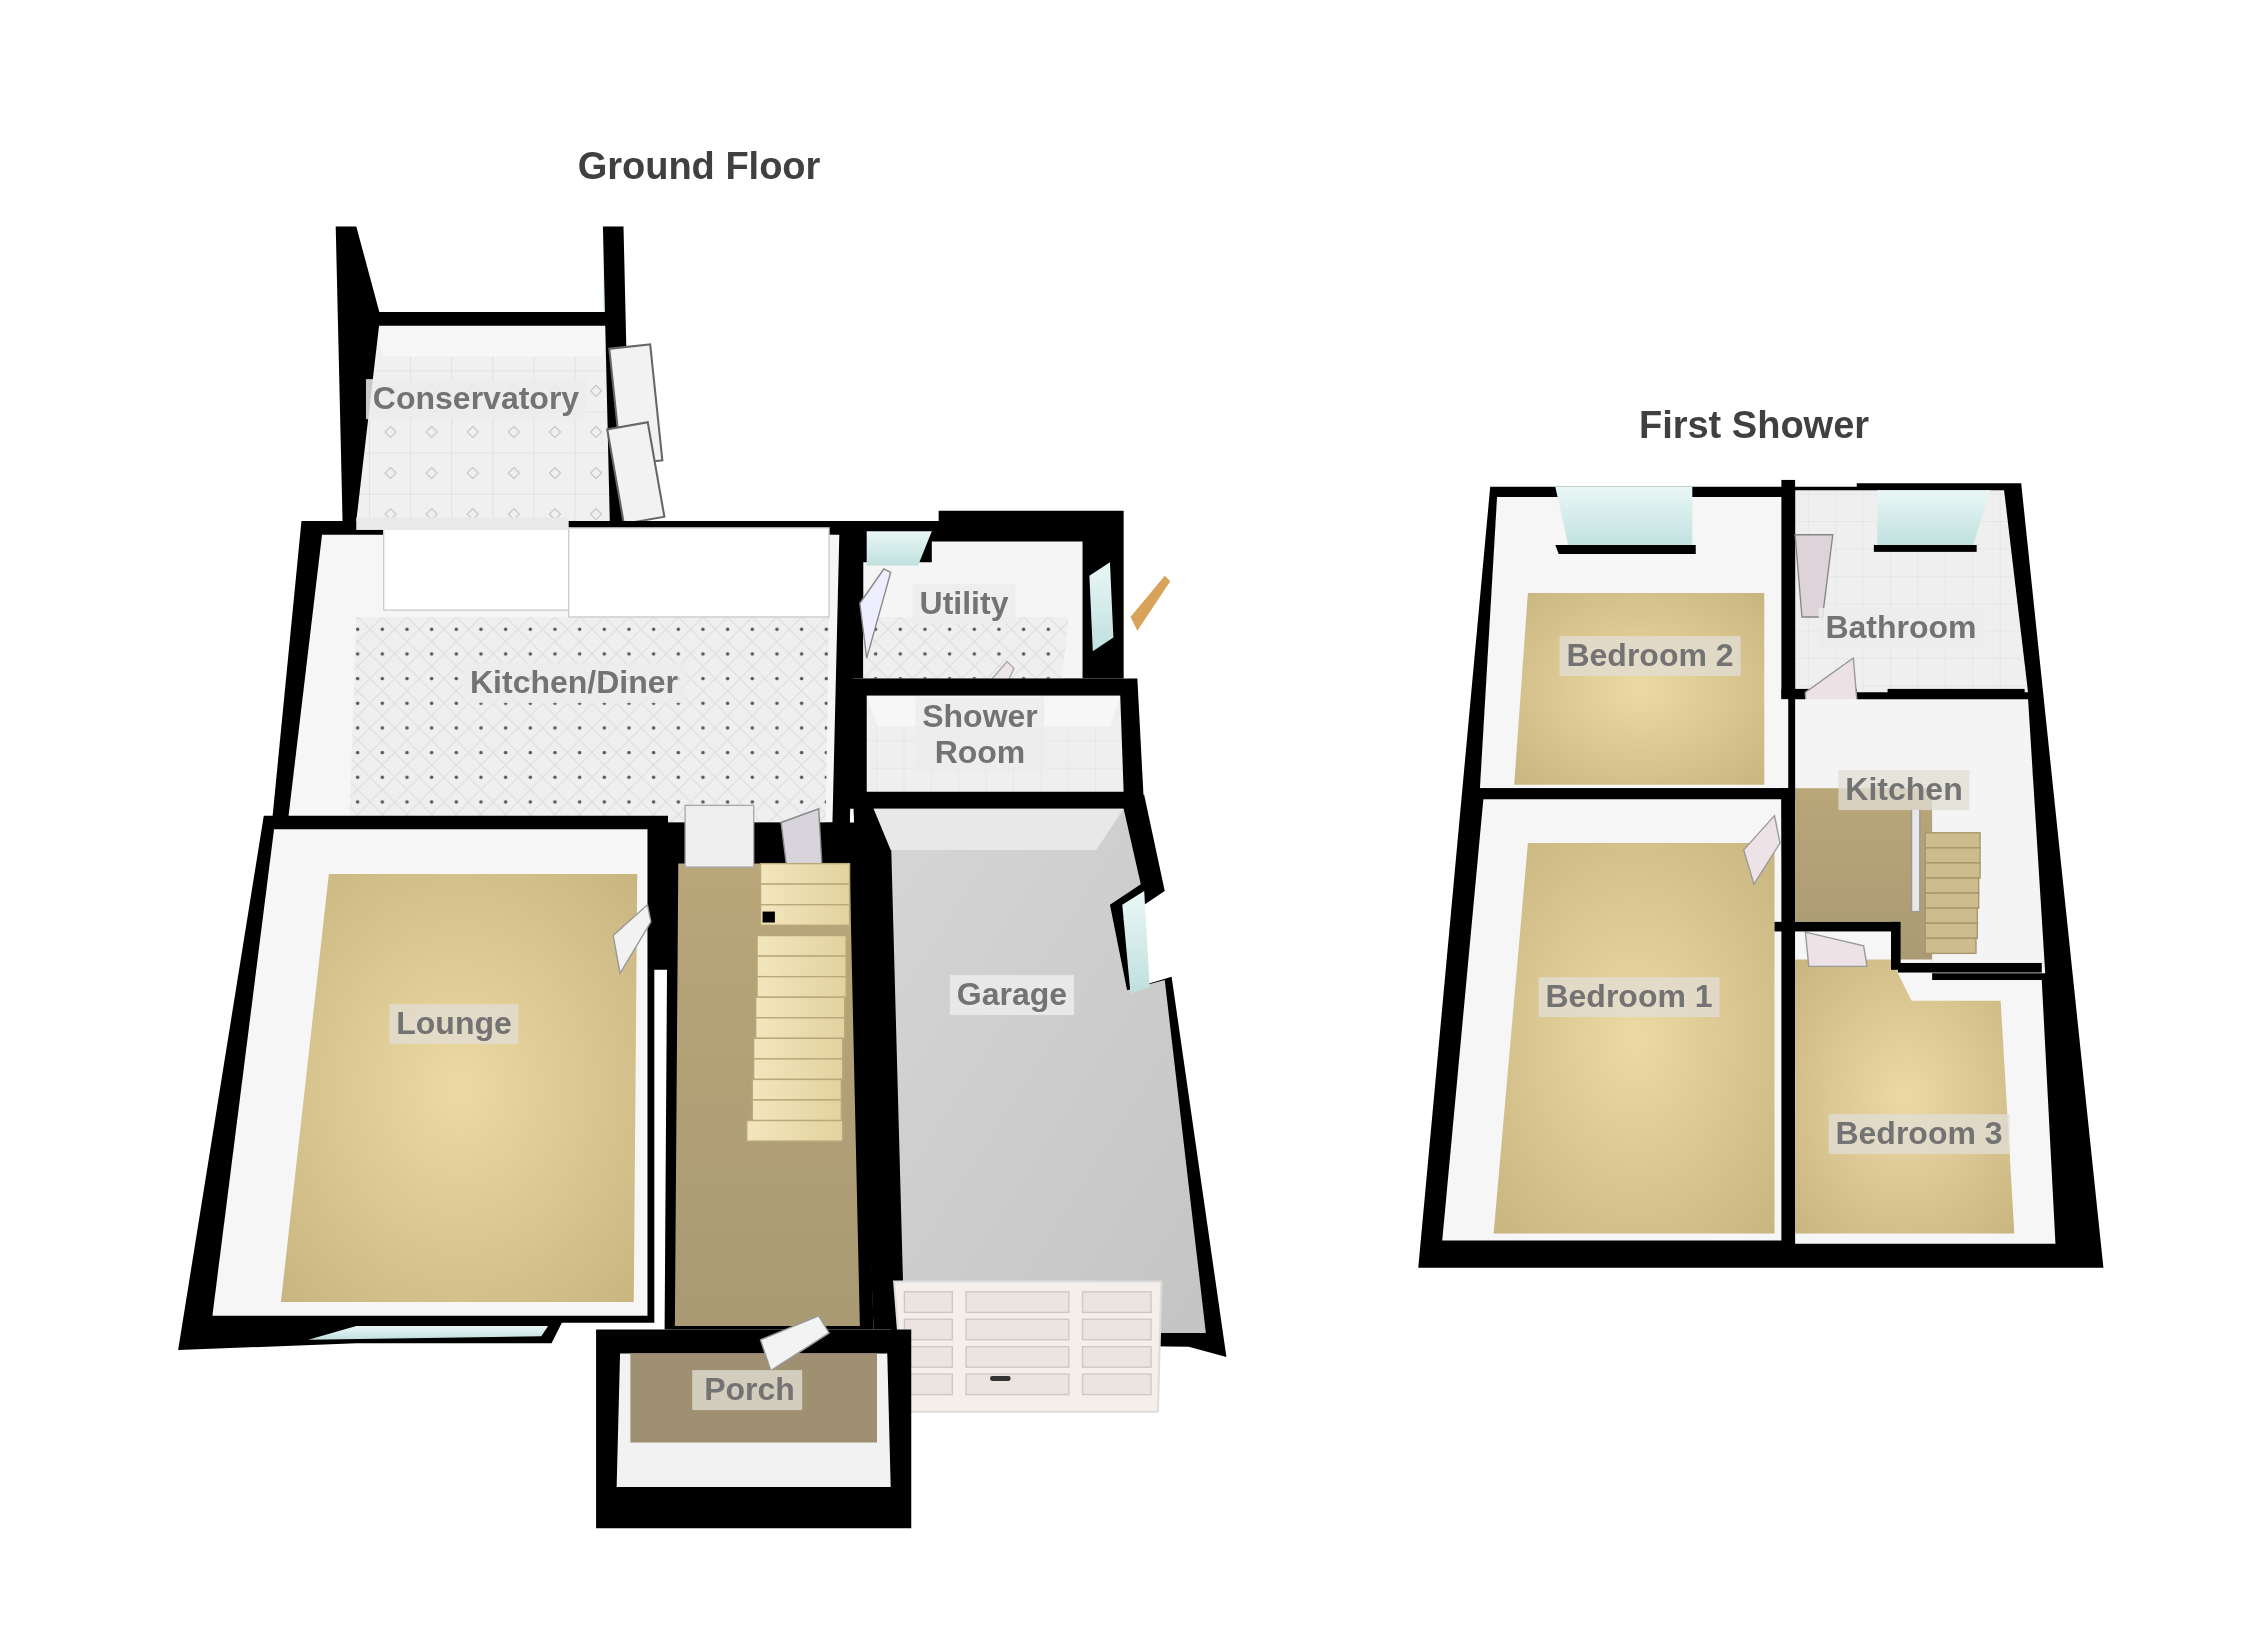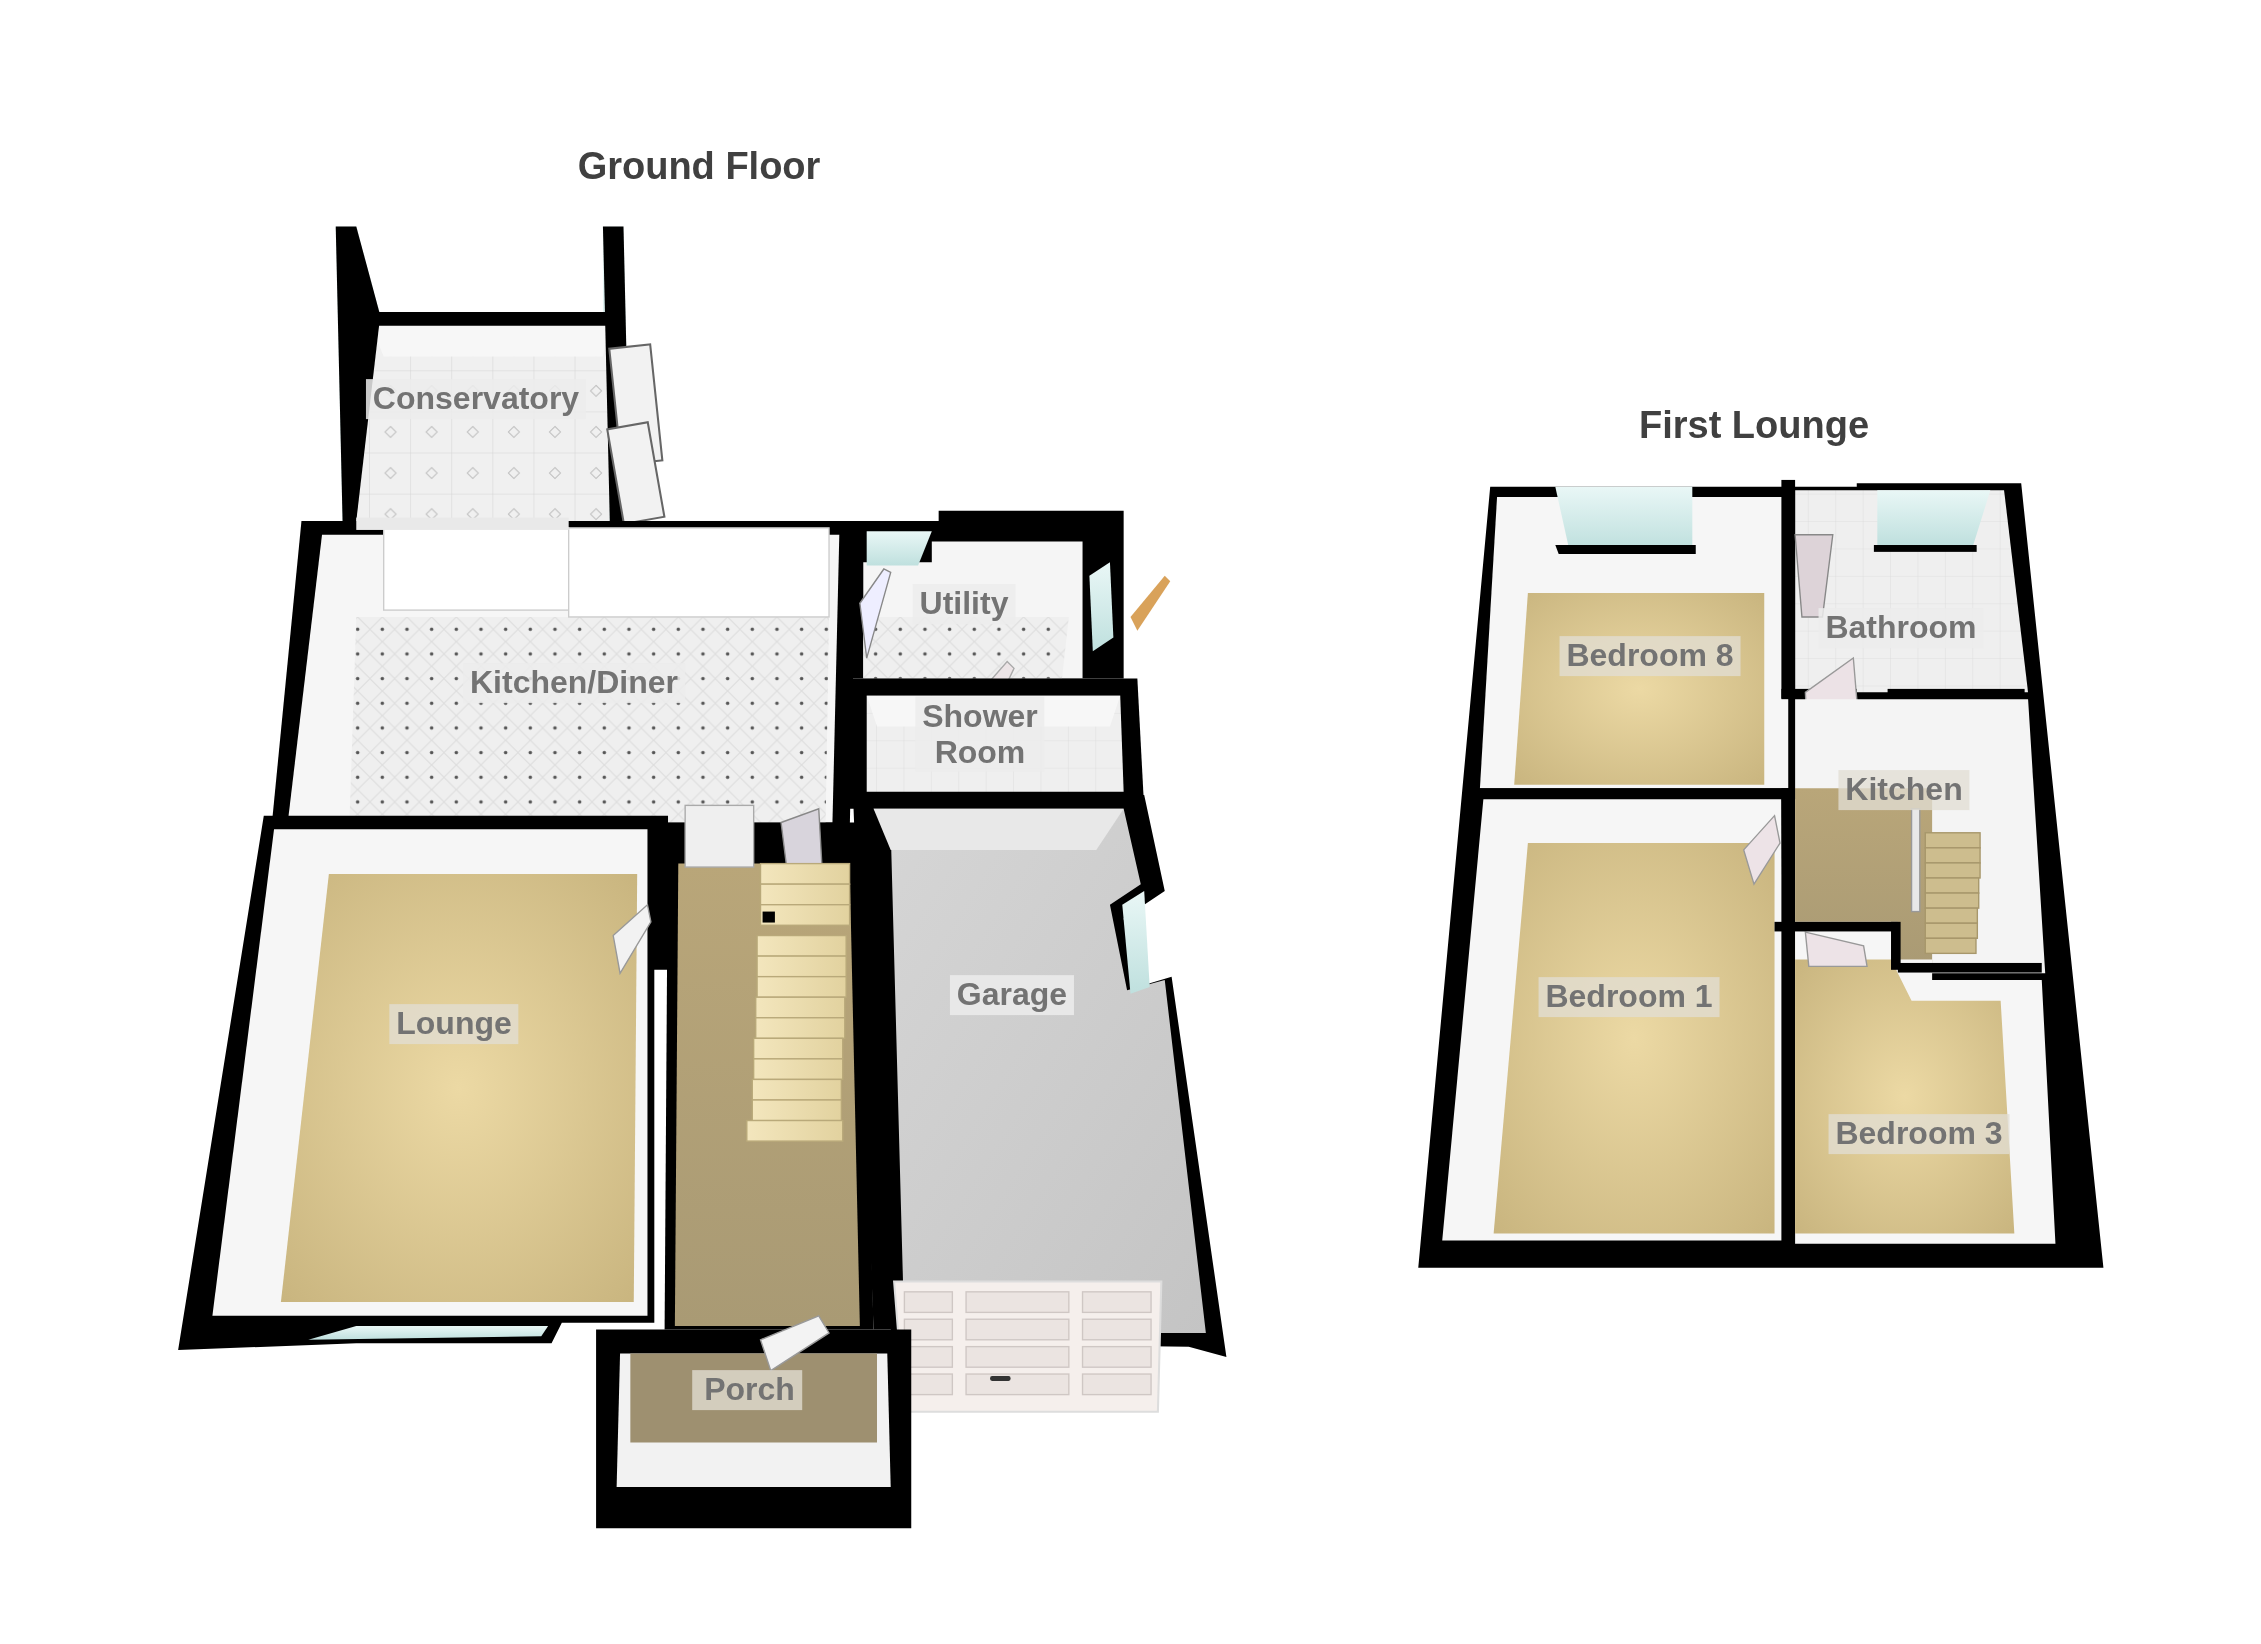--- a/index.html
+++ b/index.html
@@ -205,31 +205,31 @@
       <polygon points="2620,1400 2760,1400 2790,1460 2920,1460 2940,1800 2620,1800" fill="url(#carpetGrad)"></polygon>
       <polygon points="2635,1360 2720,1380 2725,1410 2640,1410" fill="#ede3e7" stroke="#999" stroke-width="2"></polygon>
       <rect x="2590" y="1345" width="180" height="14" fill="#000"></rect>
       <rect x="2760" y="1345" width="14" height="70" fill="#000"></rect>
       <rect x="2770" y="1405" width="210" height="14" fill="#000"></rect>
     </g>
   </g>
 </svg>
 
 <div class="floor-title" style="left:699px; top:145px;">Ground Floor</div>
-<div class="floor-title" style="left:1754px; top:404px;">First Lounge</div>
+<div class="floor-title" style="left:1754px; top:404px;">First Shower</div>
 
 <div class="room-label light" style="left:476px; top:399px;">Conservatory</div>
 <div class="room-label light" style="left:574px; top:683px;">Kitchen/Diner</div>
 <div class="room-label light" style="left:964px; top:604px;">Utility</div>
 <div class="room-label light two-line" style="left:980px; top:734px;">
   <div>Shower</div>
   <div>Room</div>
 </div>
 <div class="room-label" style="left:454px; top:1024px;">Lounge</div>
 <div class="room-label light" style="left:1012px; top:995px;">Garage</div>
 <div class="room-label" style="left:747px; top:1390px;padding-left:12px;">Porch</div>
 
-<div class="room-label" style="left:1650px; top:656px;">Bedroom 8</div>
+<div class="room-label" style="left:1650px; top:656px;">Bedroom 2</div>
 <div class="room-label light" style="left:1901px; top:628px;">Bathroom</div>
 <div class="room-label" style="left:1904px; top:790px;">Kitchen</div>
 <div class="room-label" style="left:1629px; top:997px;">Bedroom 1</div>
 <div class="room-label" style="left:1919px; top:1134px;">Bedroom 3</div>
 
 
 </body></html>

